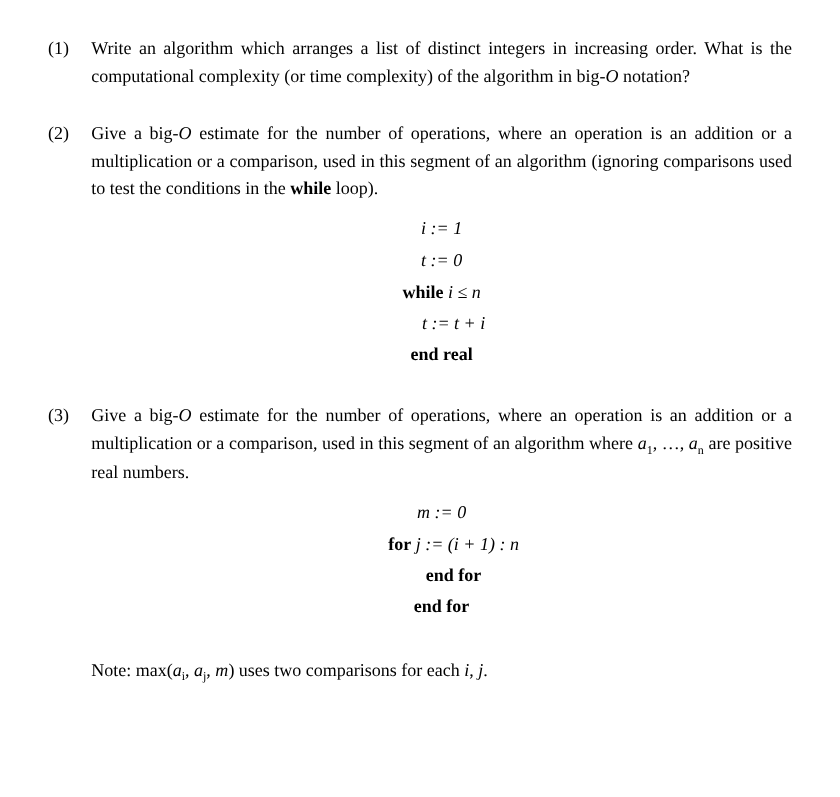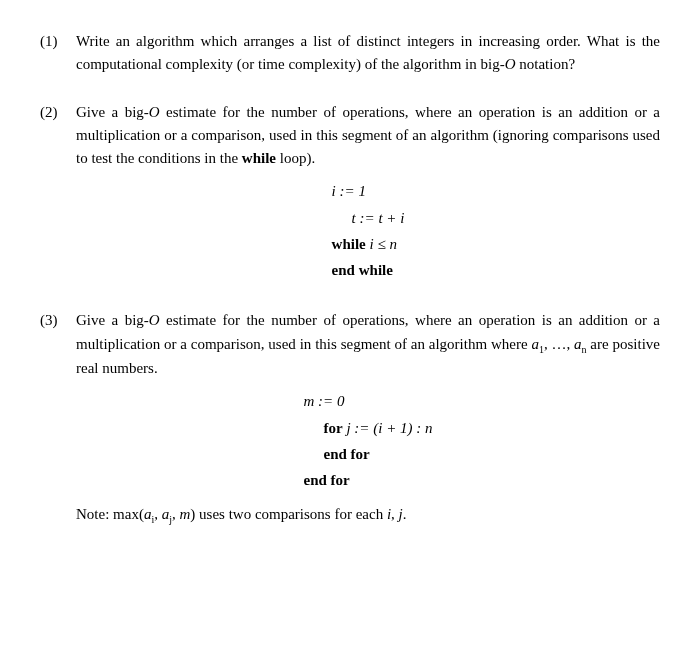--- a/index.html
+++ b/index.html
@@ -58,36 +58,36 @@
     .bold-text {
       font-weight: bold;
       font-style: normal;
     }
 
     .italic-text {
       font-style: italic;
     }
 
     .note-line {
-      margin-top: 10px;
+      margin-top: 28px;
       font-size: 15px;
       line-height: 1.5;
     }
     .indent-1 { padding-left: 20px; }
     .indent-2 { padding-left: 40px; }
 
     .code-block-wrapper {
       margin: 8px 0;
       display: flex;
       justify-content: center;
     }
 
     .code-inner {
       display: inline-block;
-      text-align: left;
+      text-align: center;
       font-style: italic;
       line-height: 1.75;
       font-size: 15px;
     }
 
     .code-inner .bold {
       font-weight: bold;
       font-style: normal;
     }
 
@@ -115,23 +115,24 @@
 
   <li class="problem-item">
     <span class="problem-number">(2)</span>
     <div class="problem-content">
       <p>
         Give a big-<span class="italic-text">O</span> estimate for the number of operations, where an operation is an addition or a multiplication or a comparison, used in this segment of an algorithm (ignoring comparisons used to test the conditions in the <span class="bold-text">while</span> loop).
       </p>
       <div class="code-block-wrapper">
         <div class="code-inner">
           <span class="code-line"><span class="italic">i</span> := 1</span>
+          <span class="code-line"><span class="italic">t</span> := 0</span>
+          <span class="code-line"><span class="bold">while</span> <span class="italic">i</span> ≤ <span class="italic">n</span></span>
           <span class="code-line indent-1"><span class="italic">t</span> := <span class="italic">t</span> + <span class="italic">i</span></span>
-          <span class="code-line"><span class="bold">while</span> <span class="italic">i</span> ≤ <span class="italic">n</span></span>
-          <span class="code-line"><span class="bold">end while</span></span>
+          <span class="code-line"><span class="bold">end real</span></span>
         </div>
       </div>
     </div>
   </li>
 
   <li class="problem-item">
     <span class="problem-number">(3)</span>
     <div class="problem-content">
       <p>
         Give a big-<span class="italic-text">O</span> estimate for the number of operations, where an operation is an addition or a multiplication or a comparison, used in this segment of an algorithm where <span class="italic-text">a</span><sub>1</sub>, …, <span class="italic-text">a</span><sub>n</sub> are positive real numbers.

